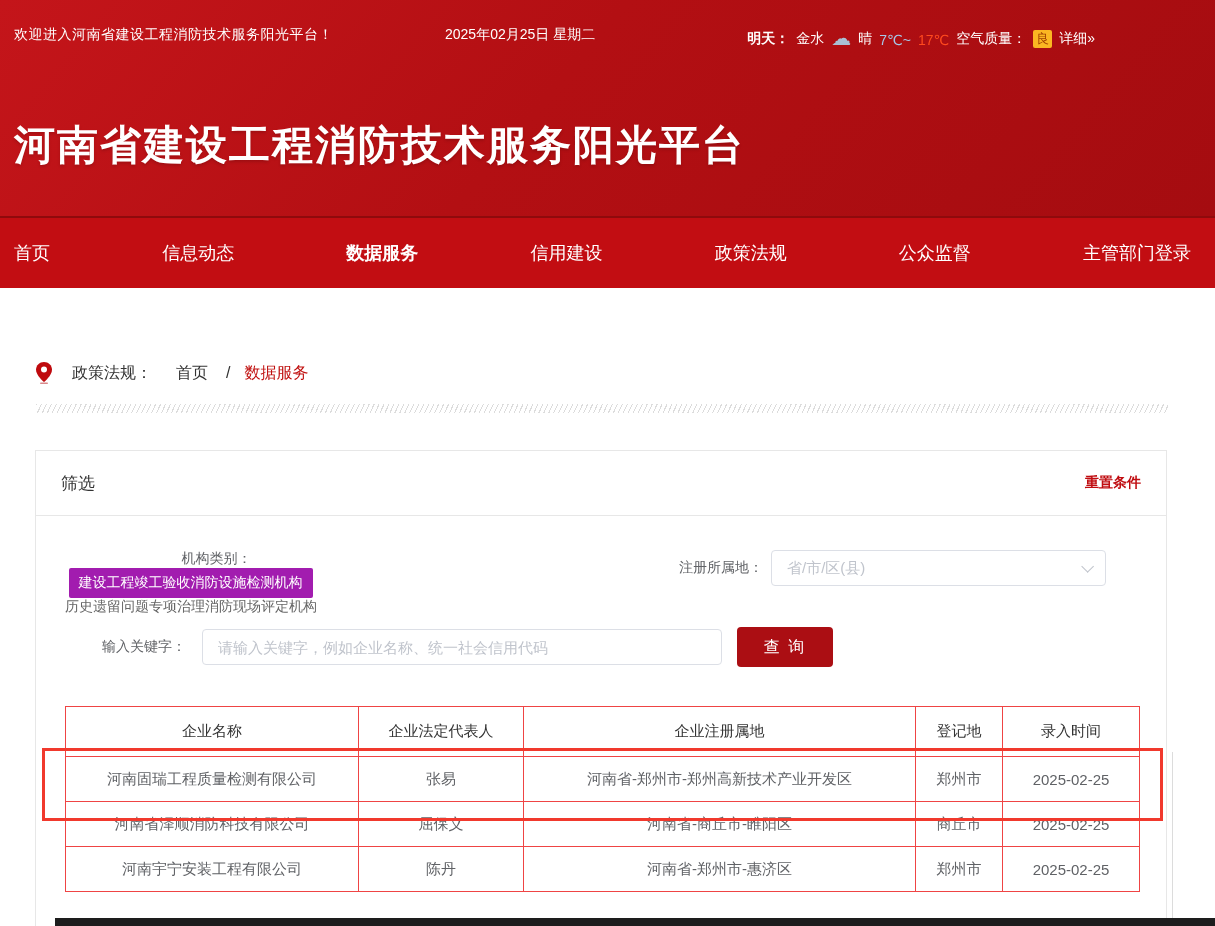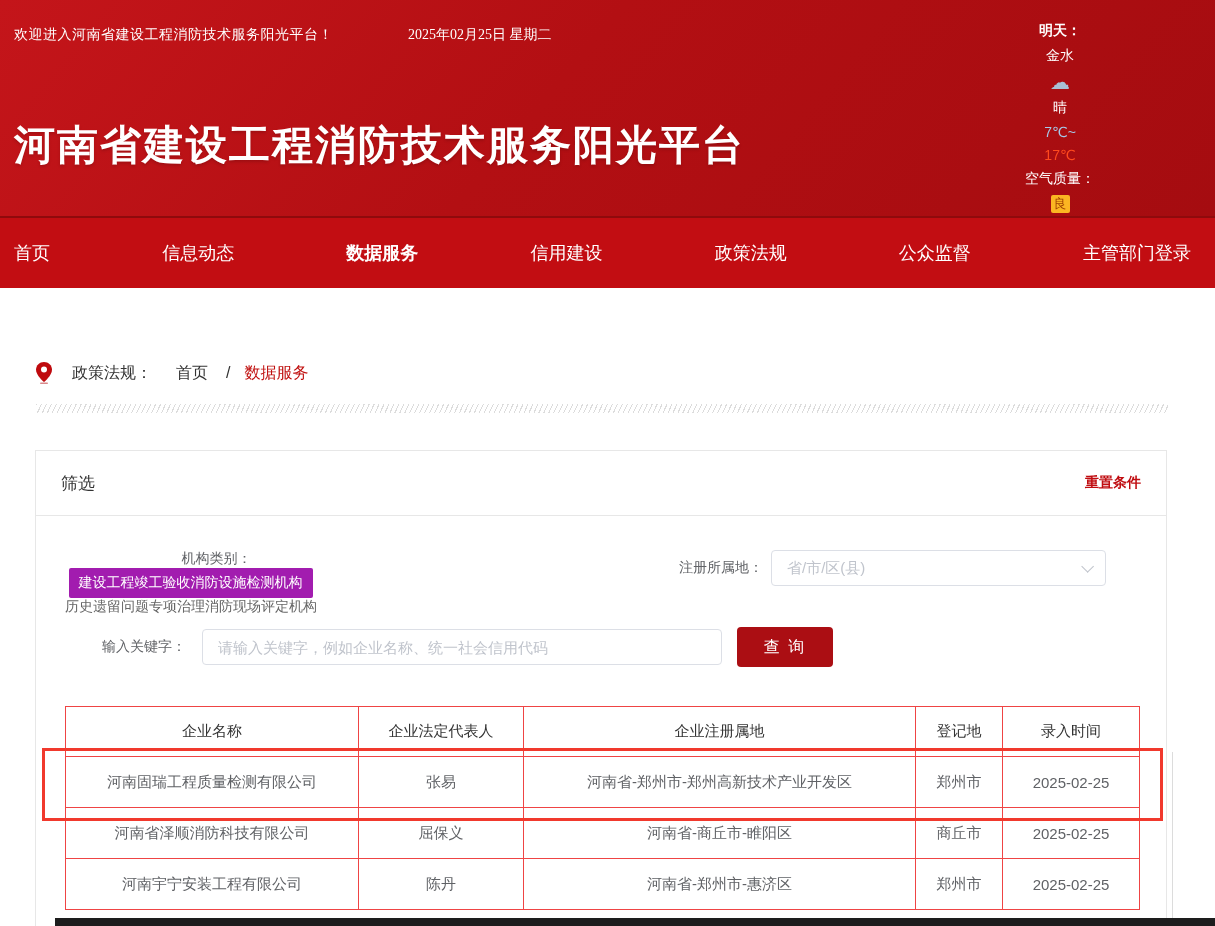--- a/index.html
+++ b/index.html
@@ -5,22 +5,22 @@
   * { margin:0; padding:0; box-sizing:border-box; }
   body { font-family:"Liberation Sans","DejaVu Sans",sans-serif; background:#fff; }
   #page { position:relative; width:1215px; height:926px; overflow:hidden; background:#fff; }
 
   
   .site-header { position:absolute; left:0; top:0; width:1215px; height:216px;
     background:linear-gradient(130deg,#c4151a 0%,#b30f13 45%,#a50c10 100%); }
   .topbar { position:absolute; left:14px; right:20px; top:22px; height:26px;
     display:flex; align-items:center; color:#fff; font-size:14px; }
   .topbar .welcome { letter-spacing:.5px; }
-  .topbar .date { margin-left:75px;font-family:Liberation Serif, serif; }
-  .weather { position:absolute; right:100px; top:0; height:26px; display:flex; align-items:center; gap:7px; white-space:nowrap;flex-direction:column; }
+  .topbar .date { margin-left:112px; }
+  .weather { position:absolute; right:100px; top:0; height:26px; display:flex; align-items:flex-end; gap:7px; white-space:nowrap; }
   .weather .bold { font-weight:bold; }
   .weather .cloud { color:#a9c0d4; font-size:20px; line-height:20px; }
   .weather .t-low { color:#a6c8e8; }
   .weather .t-high { color:#ff4a1e; }
   .weather .aqi { background:#fbb622; color:#a04000; padding:0 3px; border-radius:2px; font-size:13px; line-height:18px; }
   .site-title { position:absolute; left:14px; top:118px; color:#fff; font-size:41px; font-weight:bold;
     letter-spacing:2px; text-shadow:0 2px 3px rgba(0,0,0,.15); white-space:nowrap; }
 
   
   .navbar { position:absolute; left:0; top:216px; width:1215px; height:72px; background:#c20d12;
@@ -63,21 +63,21 @@
   .kw-input { margin-left:16px; width:520px; height:36px; border:1px solid #dcdfe6; border-radius:4px;
     padding:0 15px; font-size:15px; color:#333; outline:none; font-family:inherit; }
   .kw-input::placeholder { color:#c0c4cc; }
   .search-btn { margin-left:15px; width:96px; height:40px; background:#ab0e13; color:#fff; border:none;
     border-radius:4px; font-size:16px; cursor:pointer; font-family:inherit; letter-spacing:2px; }
 
   
   .data-table { position:absolute; left:65px; top:706px; width:1074px; border-collapse:collapse; table-layout:fixed; background:#fff; }
   .data-table th, .data-table td { border:1px solid #ef4444; text-align:center; font-weight:normal; }
   .data-table th { height:50px; font-size:15px; color:#333; }
-  .data-table td { height:51px; font-size:15px; color:#606266; }
+  .data-table td { height:45px; font-size:15px; color:#606266; }
 
   
   .highlight-box { position:absolute; left:42px; top:748px; width:1121px; height:73px;
     border:3px solid #f1392d; pointer-events:none; z-index:5; }
 
   .right-line { position:absolute; left:1172px; top:752px; width:1px; height:174px; background:#dcdcdc; }
   .bottom-band { position:absolute; left:55px; top:918px; width:1160px; height:8px; background:#1d1d1d; }
 </style>
 </head>
 <body>

